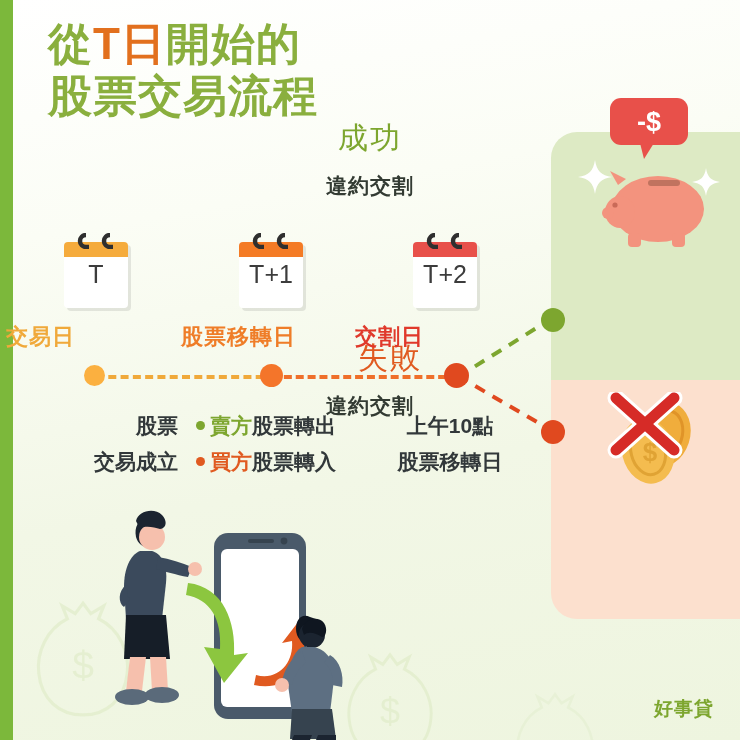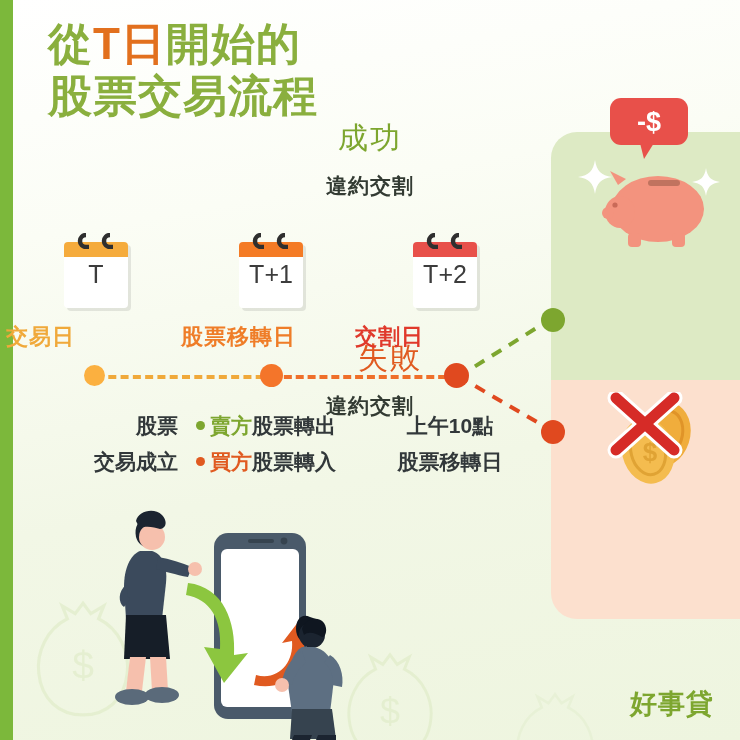--- a/index.html
+++ b/index.html
@@ -178,21 +178,21 @@
   .buyer  { color: #e05a20; }
 
   
   .illus { position: absolute; left: 96px; top: 495px; }
 
   
   .logo {
     position: absolute;
     right: 26px;
     bottom: 18px;
-    font-size: 27px;
+    font-size: 19px;
     font-weight: bold;
     color: #7da62f;
     letter-spacing: 1px;
   }
 </style>
 </head>
 <body>
 
 <div id="canvas">
 

